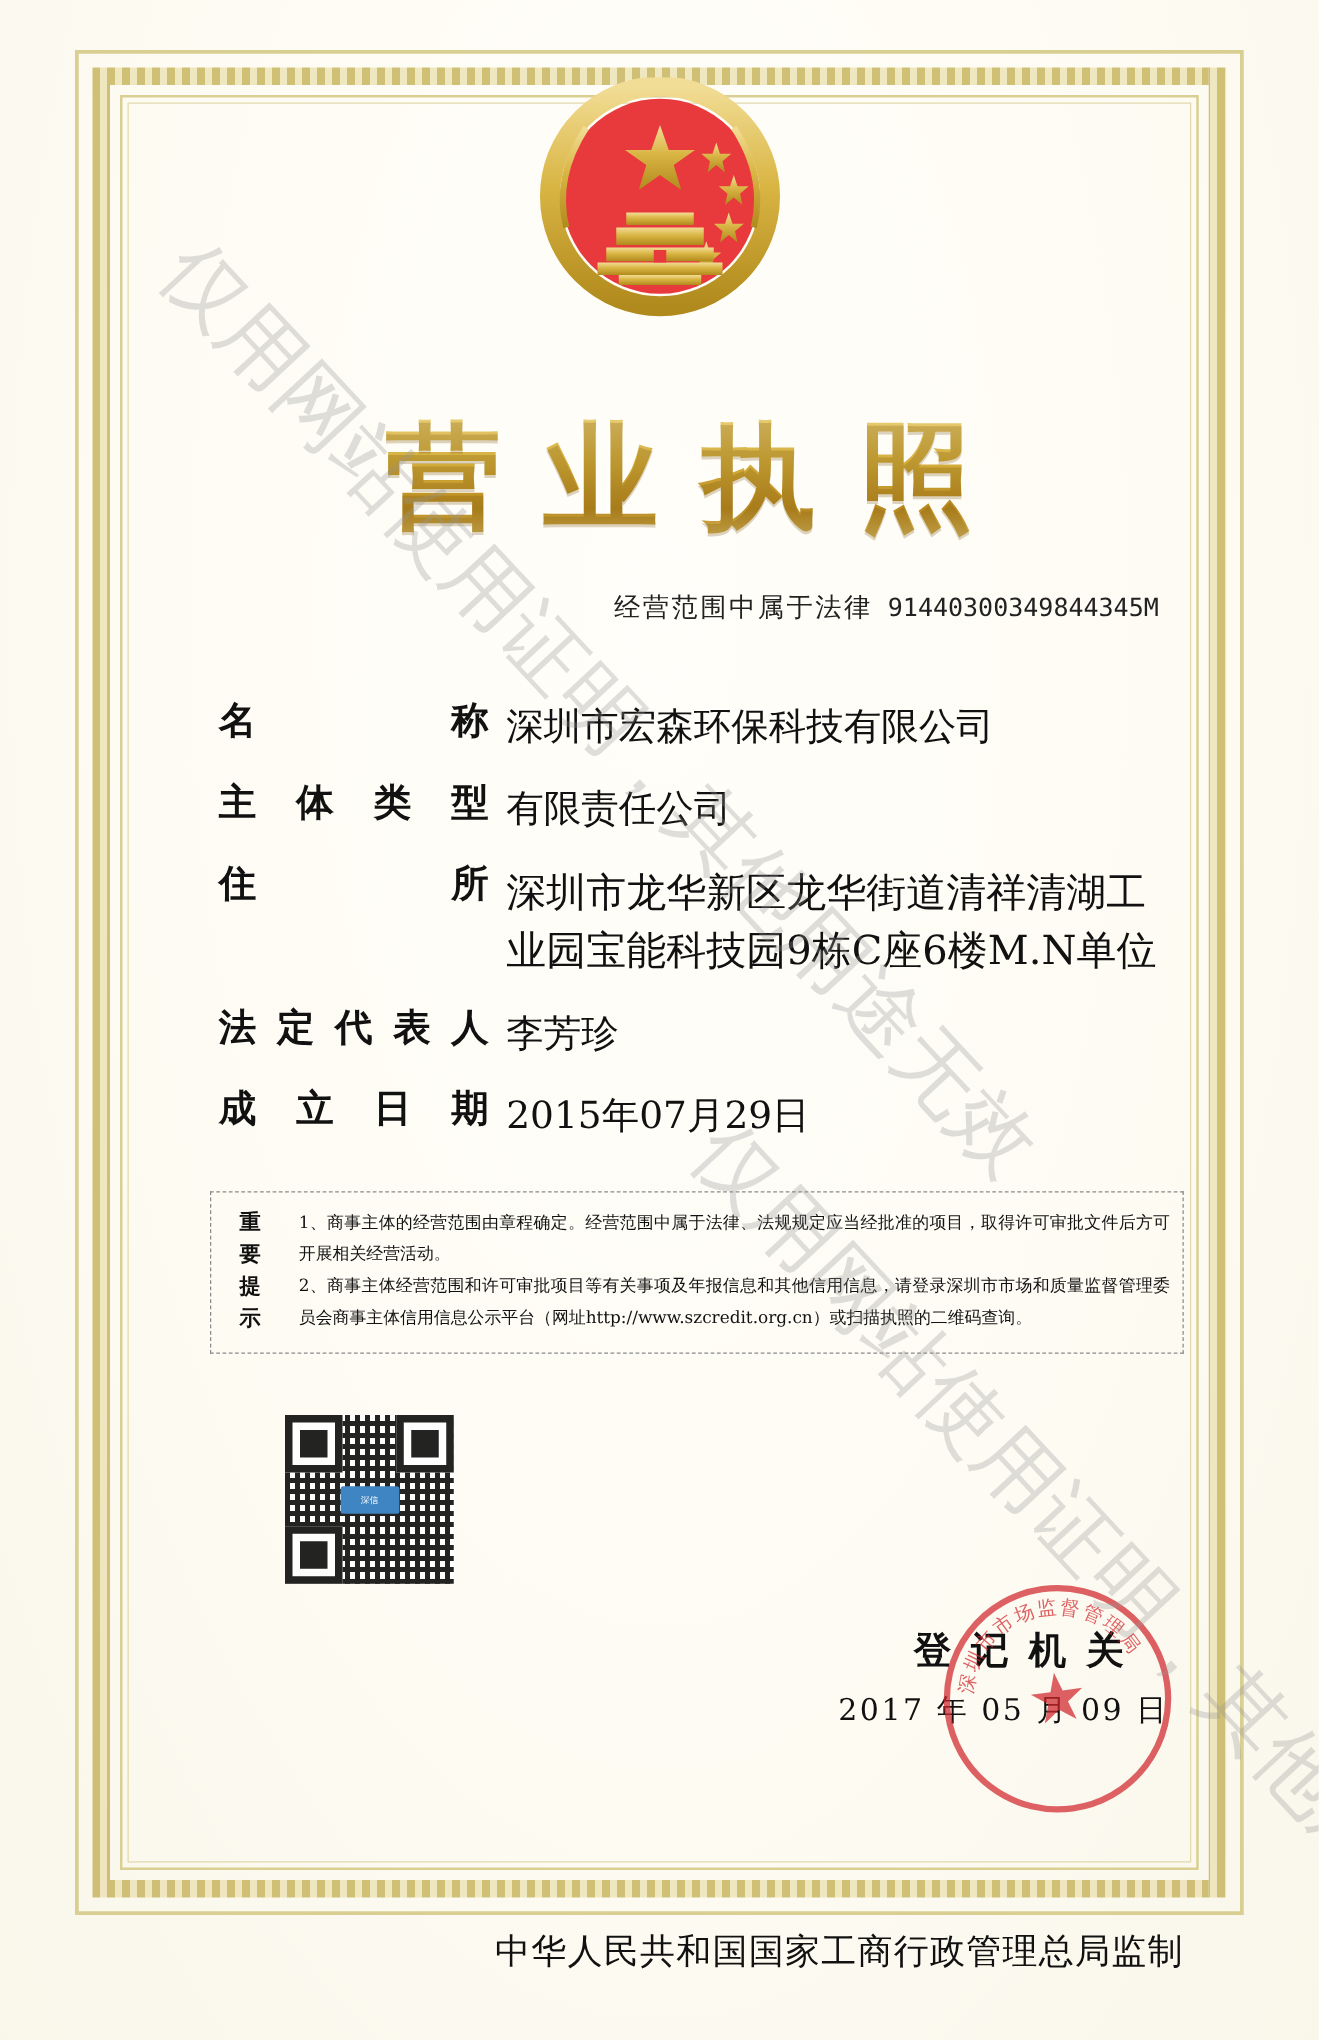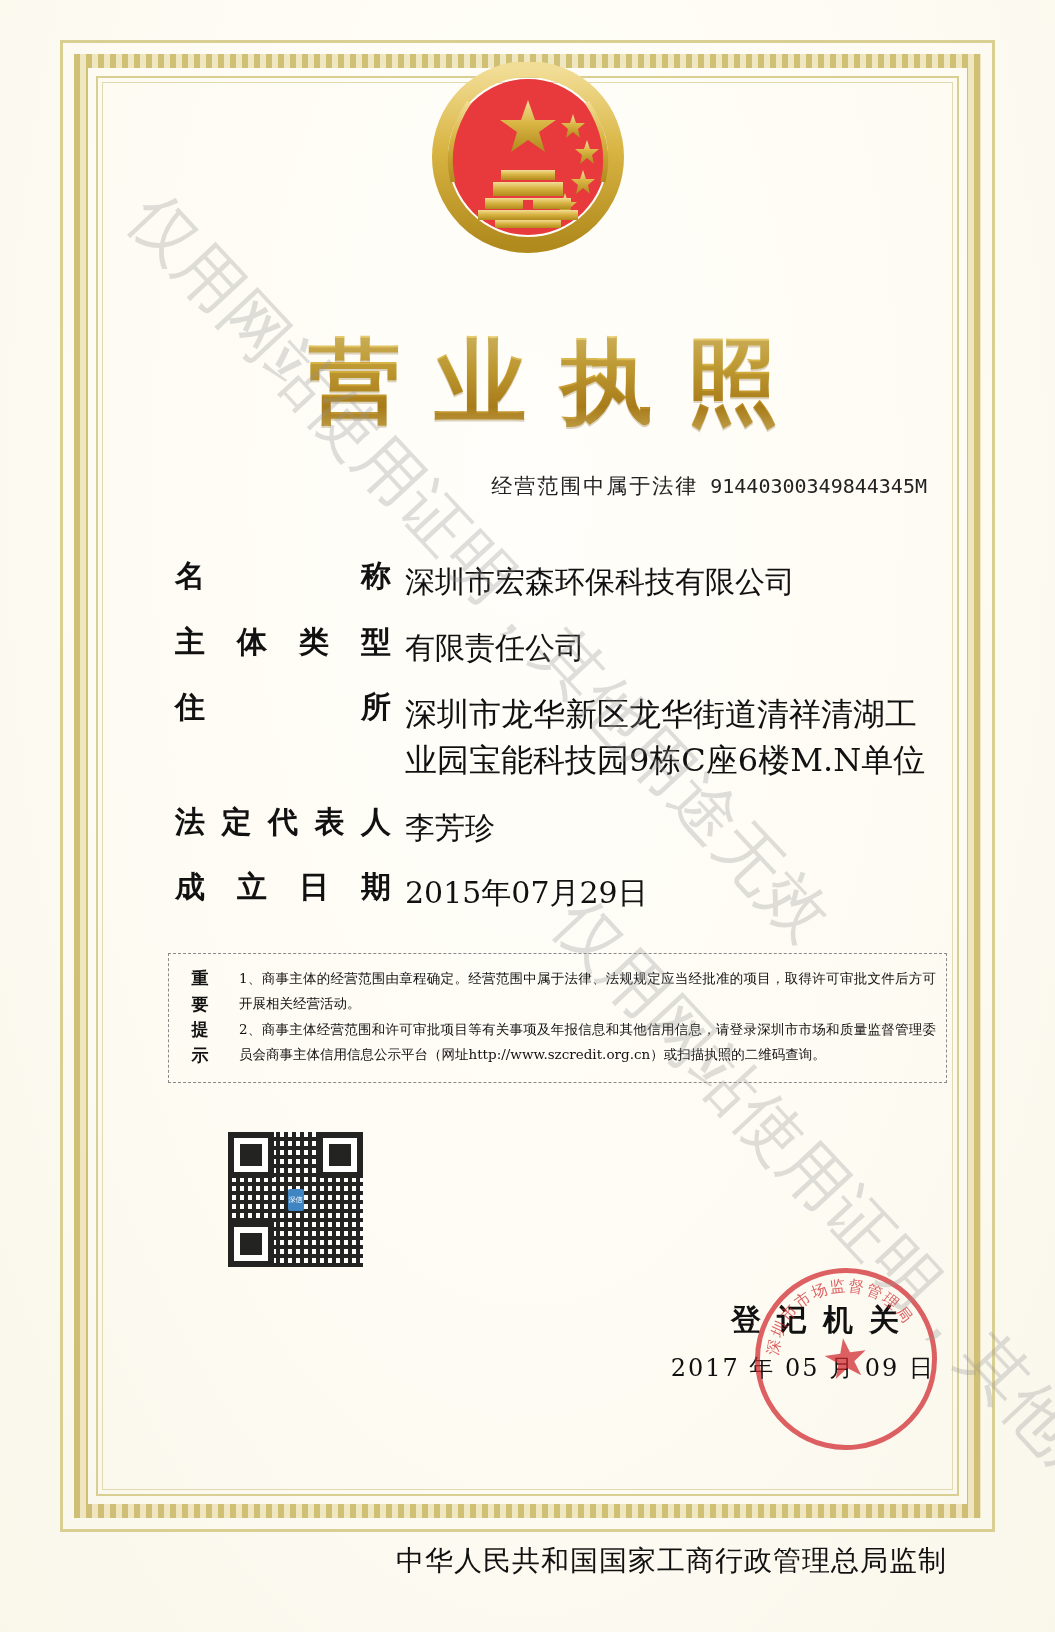--- a/index.html
+++ b/index.html
@@ -114,21 +114,21 @@
       repeating-linear-gradient(90deg,#111 0 4px,transparent 4px 8px),
       repeating-linear-gradient(0deg,#111 0 4px,transparent 4px 9px);
     background-color:#fff;
     opacity:.92;
   }
   .qr .finder{position:absolute;width:34px;height:34px;border:6px solid #111;background:#fff;}
   .qr .finder i{position:absolute;inset:6px;background:#111;}
   .qr .f1{left:0;top:0}.qr .f2{right:0;top:0}.qr .f3{left:0;bottom:0}
   .qr .center{
     position:absolute;left:50%;top:50%;transform:translate(-50%,-50%);
-    width:16px;height:22px;background:#2f7bbf;color:#fff;font-size:7px;
+    width:47px;height:22px;background:#2f7bbf;color:#fff;font-size:7px;
     display:flex;align-items:center;justify-content:center;
     border-radius:2px;letter-spacing:0;
     font-family:"DejaVu Sans",sans-serif;
   }
   
   .registry{
     position:absolute;right:140px;top:1300px;
     font-size:30px;font-weight:bold;letter-spacing:16px;color:#111;margin-left:36px;
   }
   .reg-date{

